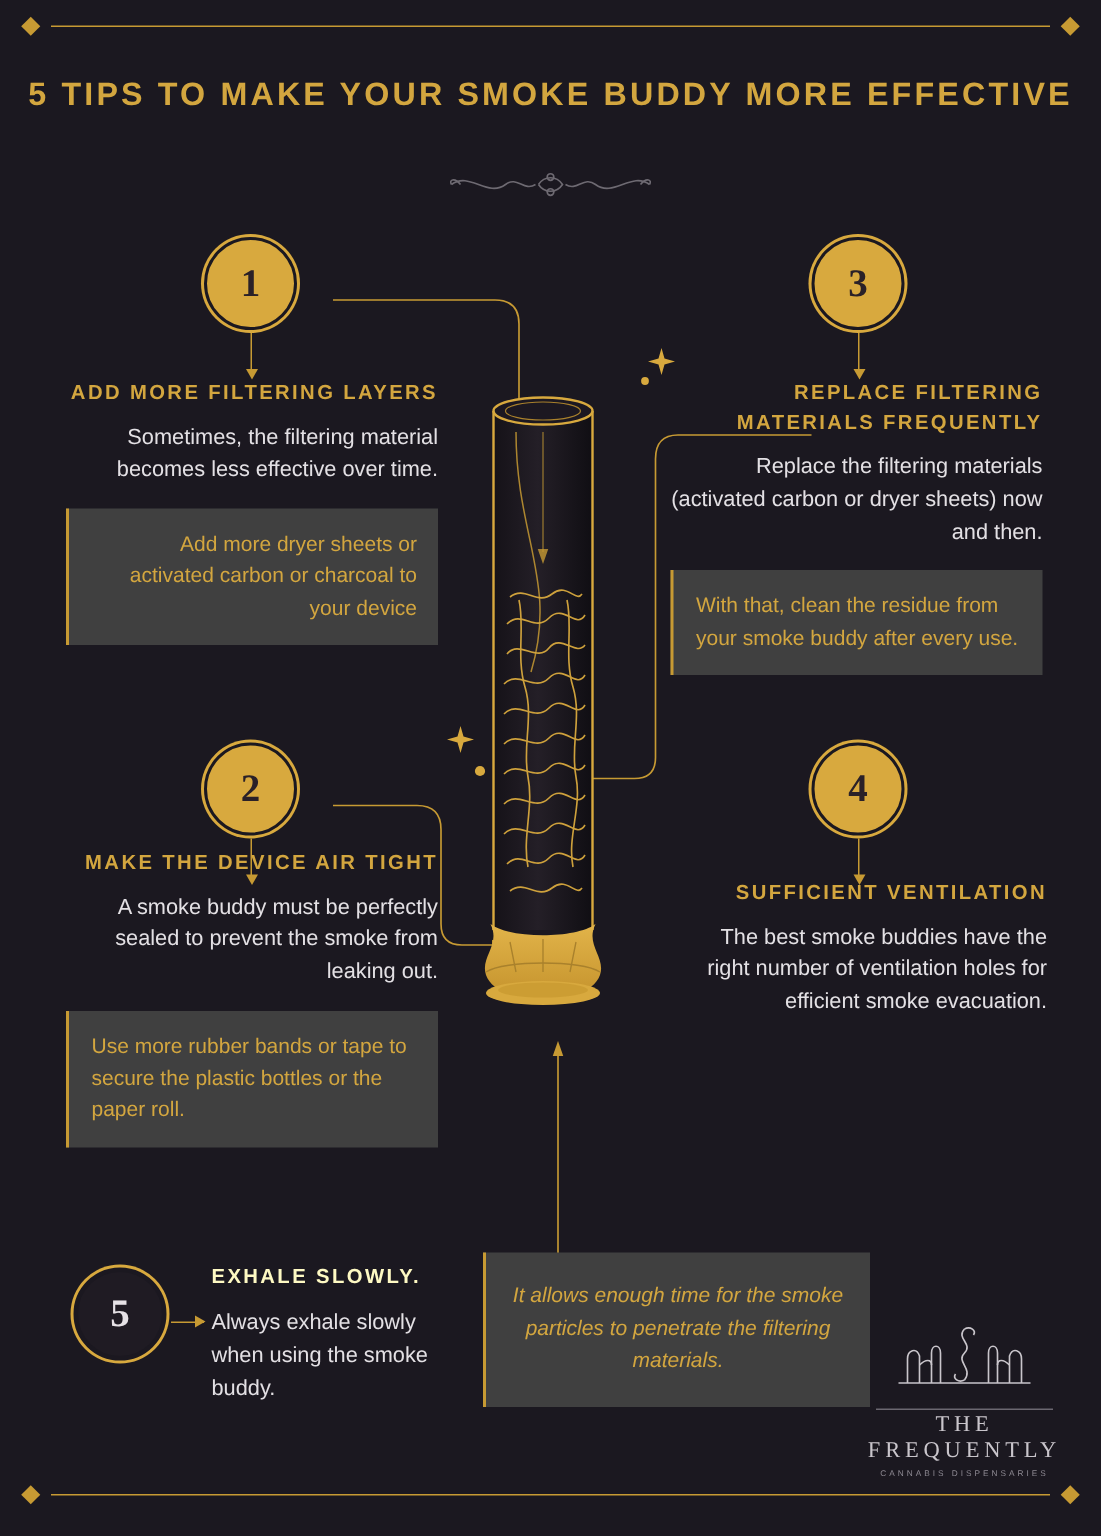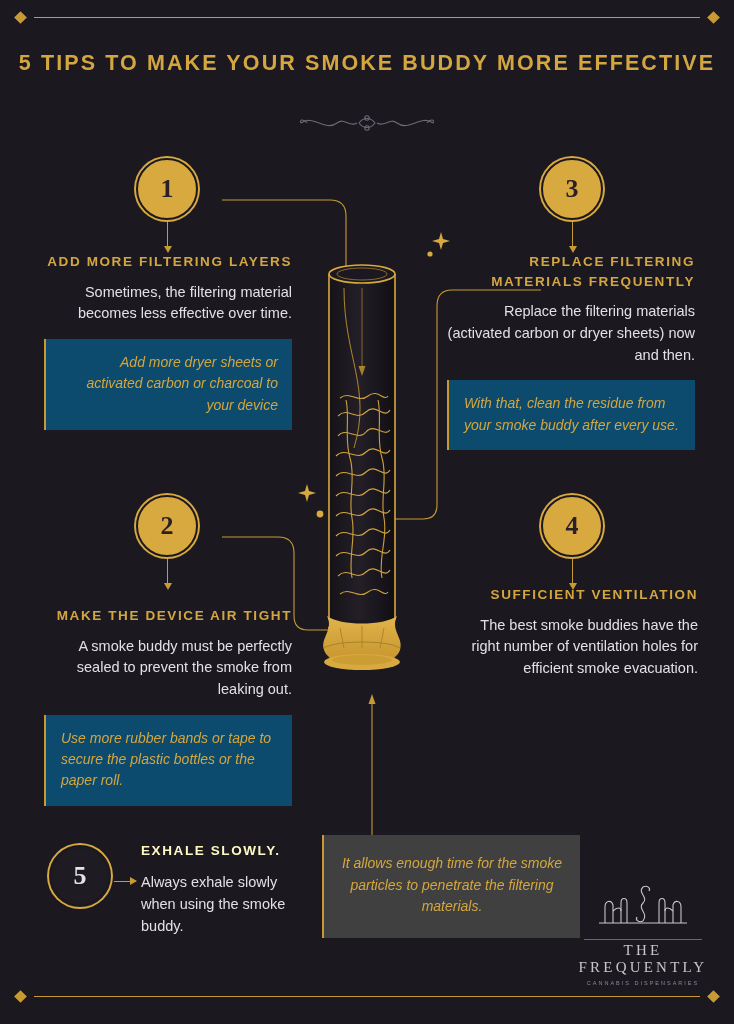--- a/index.html
+++ b/index.html
@@ -130,35 +130,34 @@
     letter-spacing: 1.6px;
     line-height: 1.45;
   }
   .tip-body {
     color: #e3e0e4;
     font-size: 14.5px;
     line-height: 1.5;
     margin-top: 10px;
   }
   .tip-note {
-    background: #0c4a6e;
+    background: #404040;
     border-left: 2px solid #c79a33;
     color: #d3a63f;
     font-size: 14px;
-    font-style: italic;
     line-height: 1.52;
     padding: 13px 14px 14px 15px;
     margin-top: 14px;
   }
   .center { text-align: right; }
 
   
   .tip-1 { left: 44px; top: 252px; width: 248px; }
   
-  .tip-2 { left: 44px; top: 606px; width: 248px; }
+  .tip-2 { left: 44px; top: 565px; width: 248px; }
   
   .tip-3 { left: 447px; top: 252px; width: 248px; }
   
   .tip-4 { left: 450px; top: 585px; width: 248px; }
 
   
   .tip-5-head {
     position: absolute;
     left: 141px; top: 843px;
     width: 170px;

